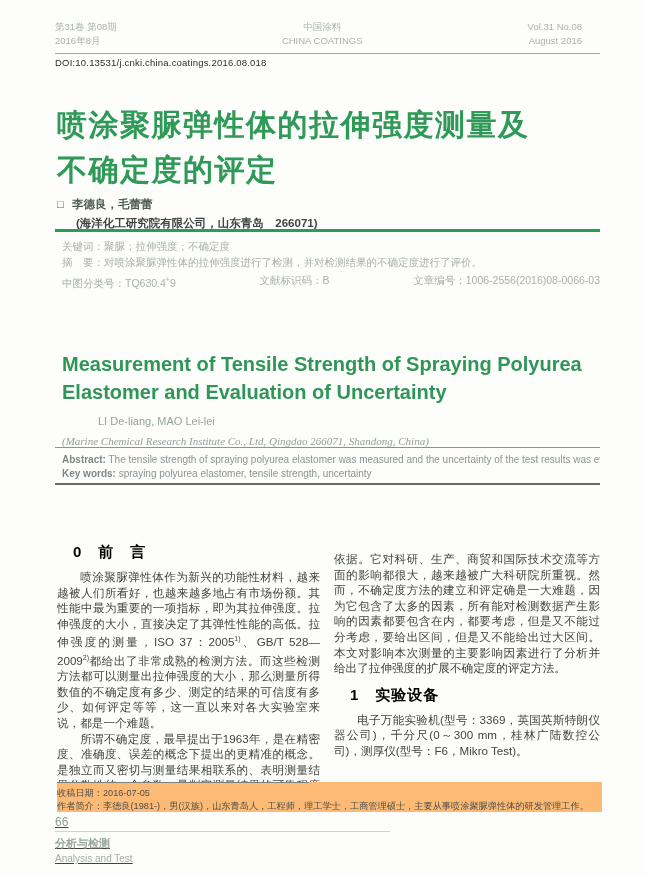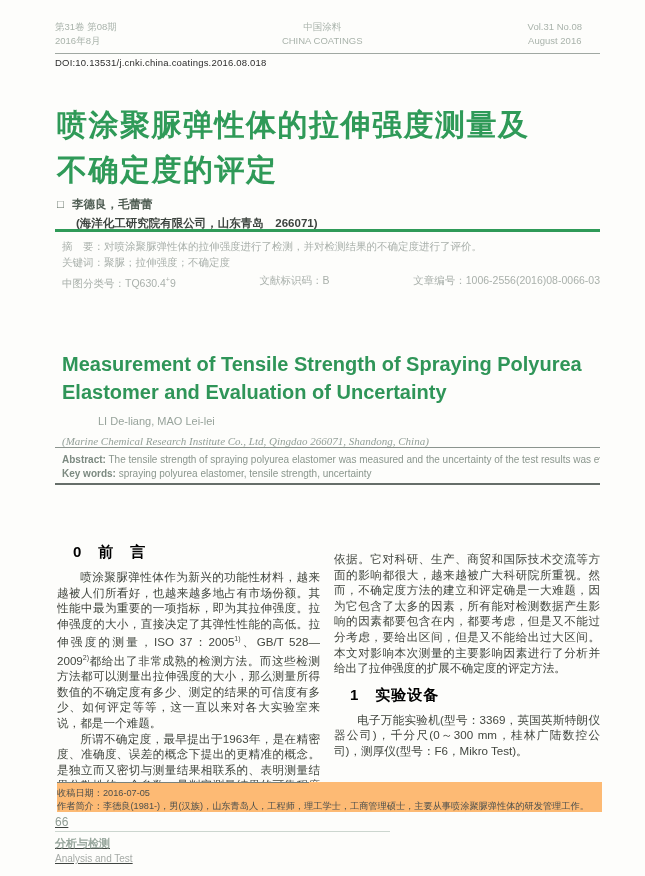--- a/index.html
+++ b/index.html
@@ -6,21 +6,21 @@
   .page{
     position:relative;width:645px;height:876px;background:#fdfdfb;overflow:hidden;
     font-family:"Liberation Sans","DejaVu Sans",sans-serif;color:#3f4440;
     margin:0 auto;
     padding-left:33px;
   }
   
   .header{position:absolute;top:20px;left:55px;width:527px;display:flex;justify-content:space-between;
     font-size:9.5px;line-height:14px;color:#a9b3ab;}
   .h-col.center{text-align:center;}
-  .h-col.right{text-align:center;}
+  .h-col.right{text-align:right;}
   .header-rule{position:absolute;top:53px;left:55px;width:545px;height:1px;background:#a0a8a2;}
   .doi{position:absolute;top:57px;left:55px;font-size:9.5px;color:#2d2d2d;letter-spacing:.2px;}
   
   .title-cn{position:absolute;top:102px;left:57px;margin:0;font-size:30px;line-height:45px;
     font-weight:bold;color:#2f9a58;letter-spacing:1.5px;}
   .title-cn .tline{display:block;}
   .authors-cn{position:absolute;top:197px;left:57px;font-size:11.5px;color:#4e5c52;}
   .a-line{font-weight:bold;}
   .marker{margin-right:8px;font-weight:normal;color:#5a6a5e;}
   .affil-cn{margin-top:4px;margin-left:19px;font-weight:bold;color:#3d443f;}
@@ -93,24 +93,24 @@
     <div class="a-line">
       <span class="marker">□</span><span>李德良，毛蕾蕾</span>
     </div>
     <div class="affil-cn">(海洋化工研究院有限公司，山东青岛　266071)</div>
   </div>
 
   <div class="green-rule"></div>
 
   <div class="abstract-cn">
     <div class="ab-line">
-      <span class="ab-label">摘　要：</span><span>对喷涂聚脲弹性体的拉伸强度进行了检测，并对检测结果的不确定度进行了评价。</span>
+      <span class="ab-label">关键词：</span><span>聚脲；拉伸强度；不确定度</span>
     </div>
     <div class="ab-line">
-      <span class="ab-label">关键词：</span><span>聚脲；拉伸强度；不确定度</span>
+      <span class="ab-label">摘　要：</span><span>对喷涂聚脲弹性体的拉伸强度进行了检测，并对检测结果的不确定度进行了评价。</span>
     </div>
     <div class="ab-line meta-row">
       <span><span>中图分类号：</span><span>TQ630.4</span><sup>+</sup><span>9</span></span>
       <span><span>文献标识码：</span><span>B</span></span>
       <span><span>文章编号：</span><span>1006-2556(2016)08-0066-03</span></span>
     </div>
   </div>
 
   <div class="en-block">
     <h2 class="title-en">

